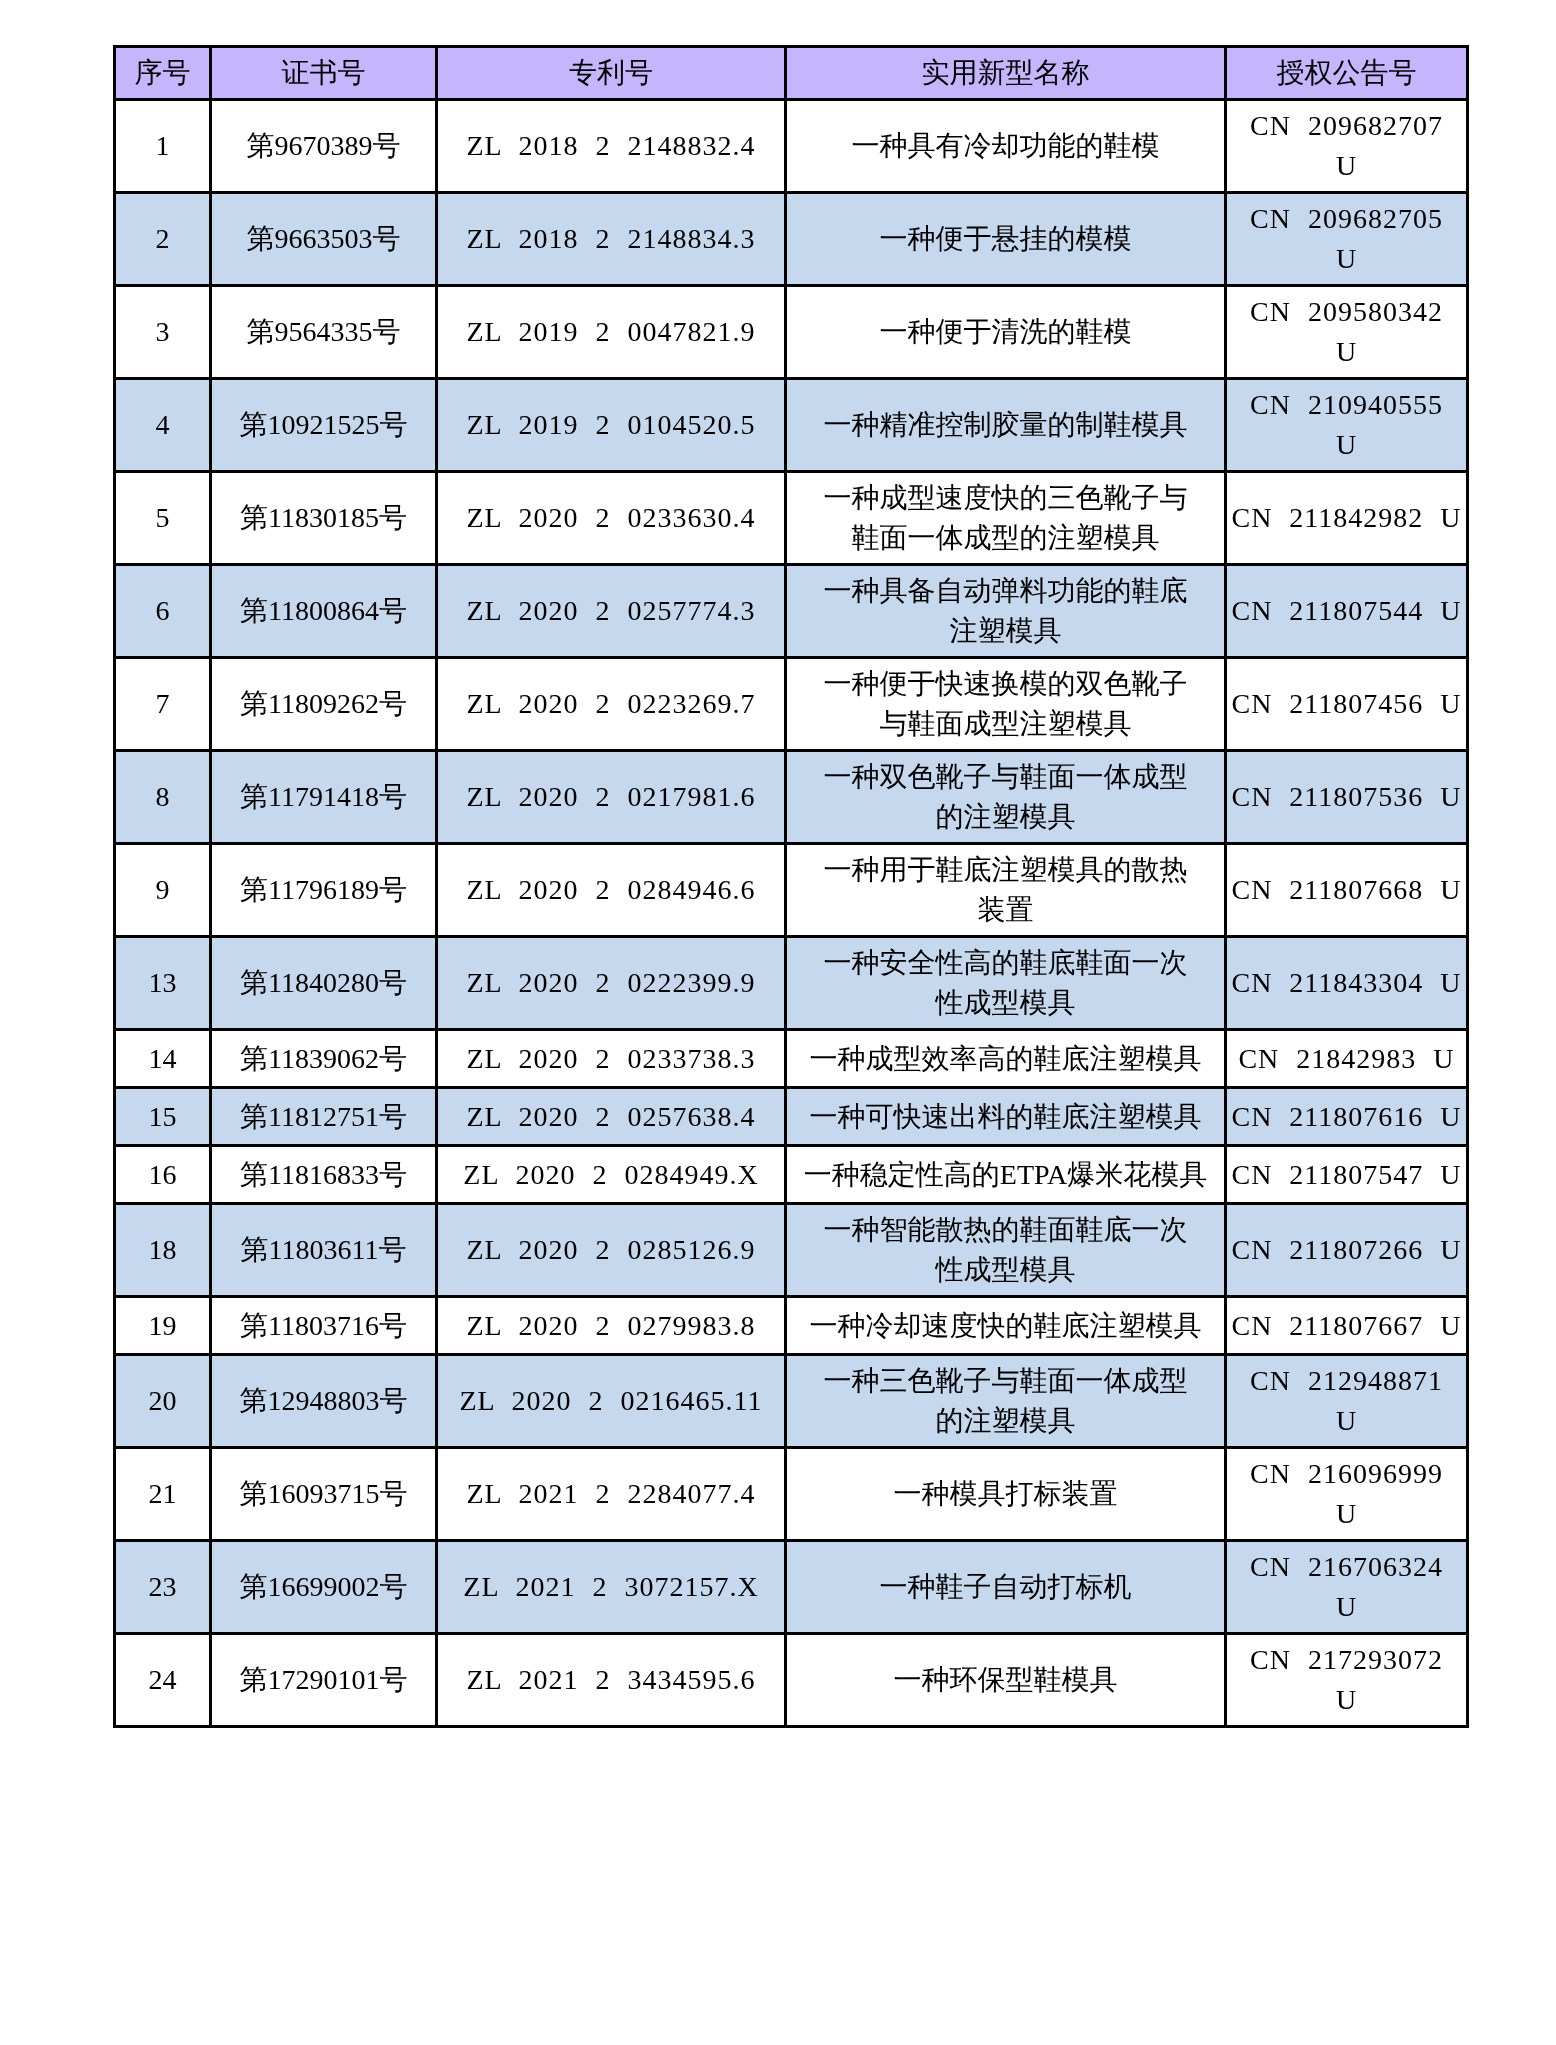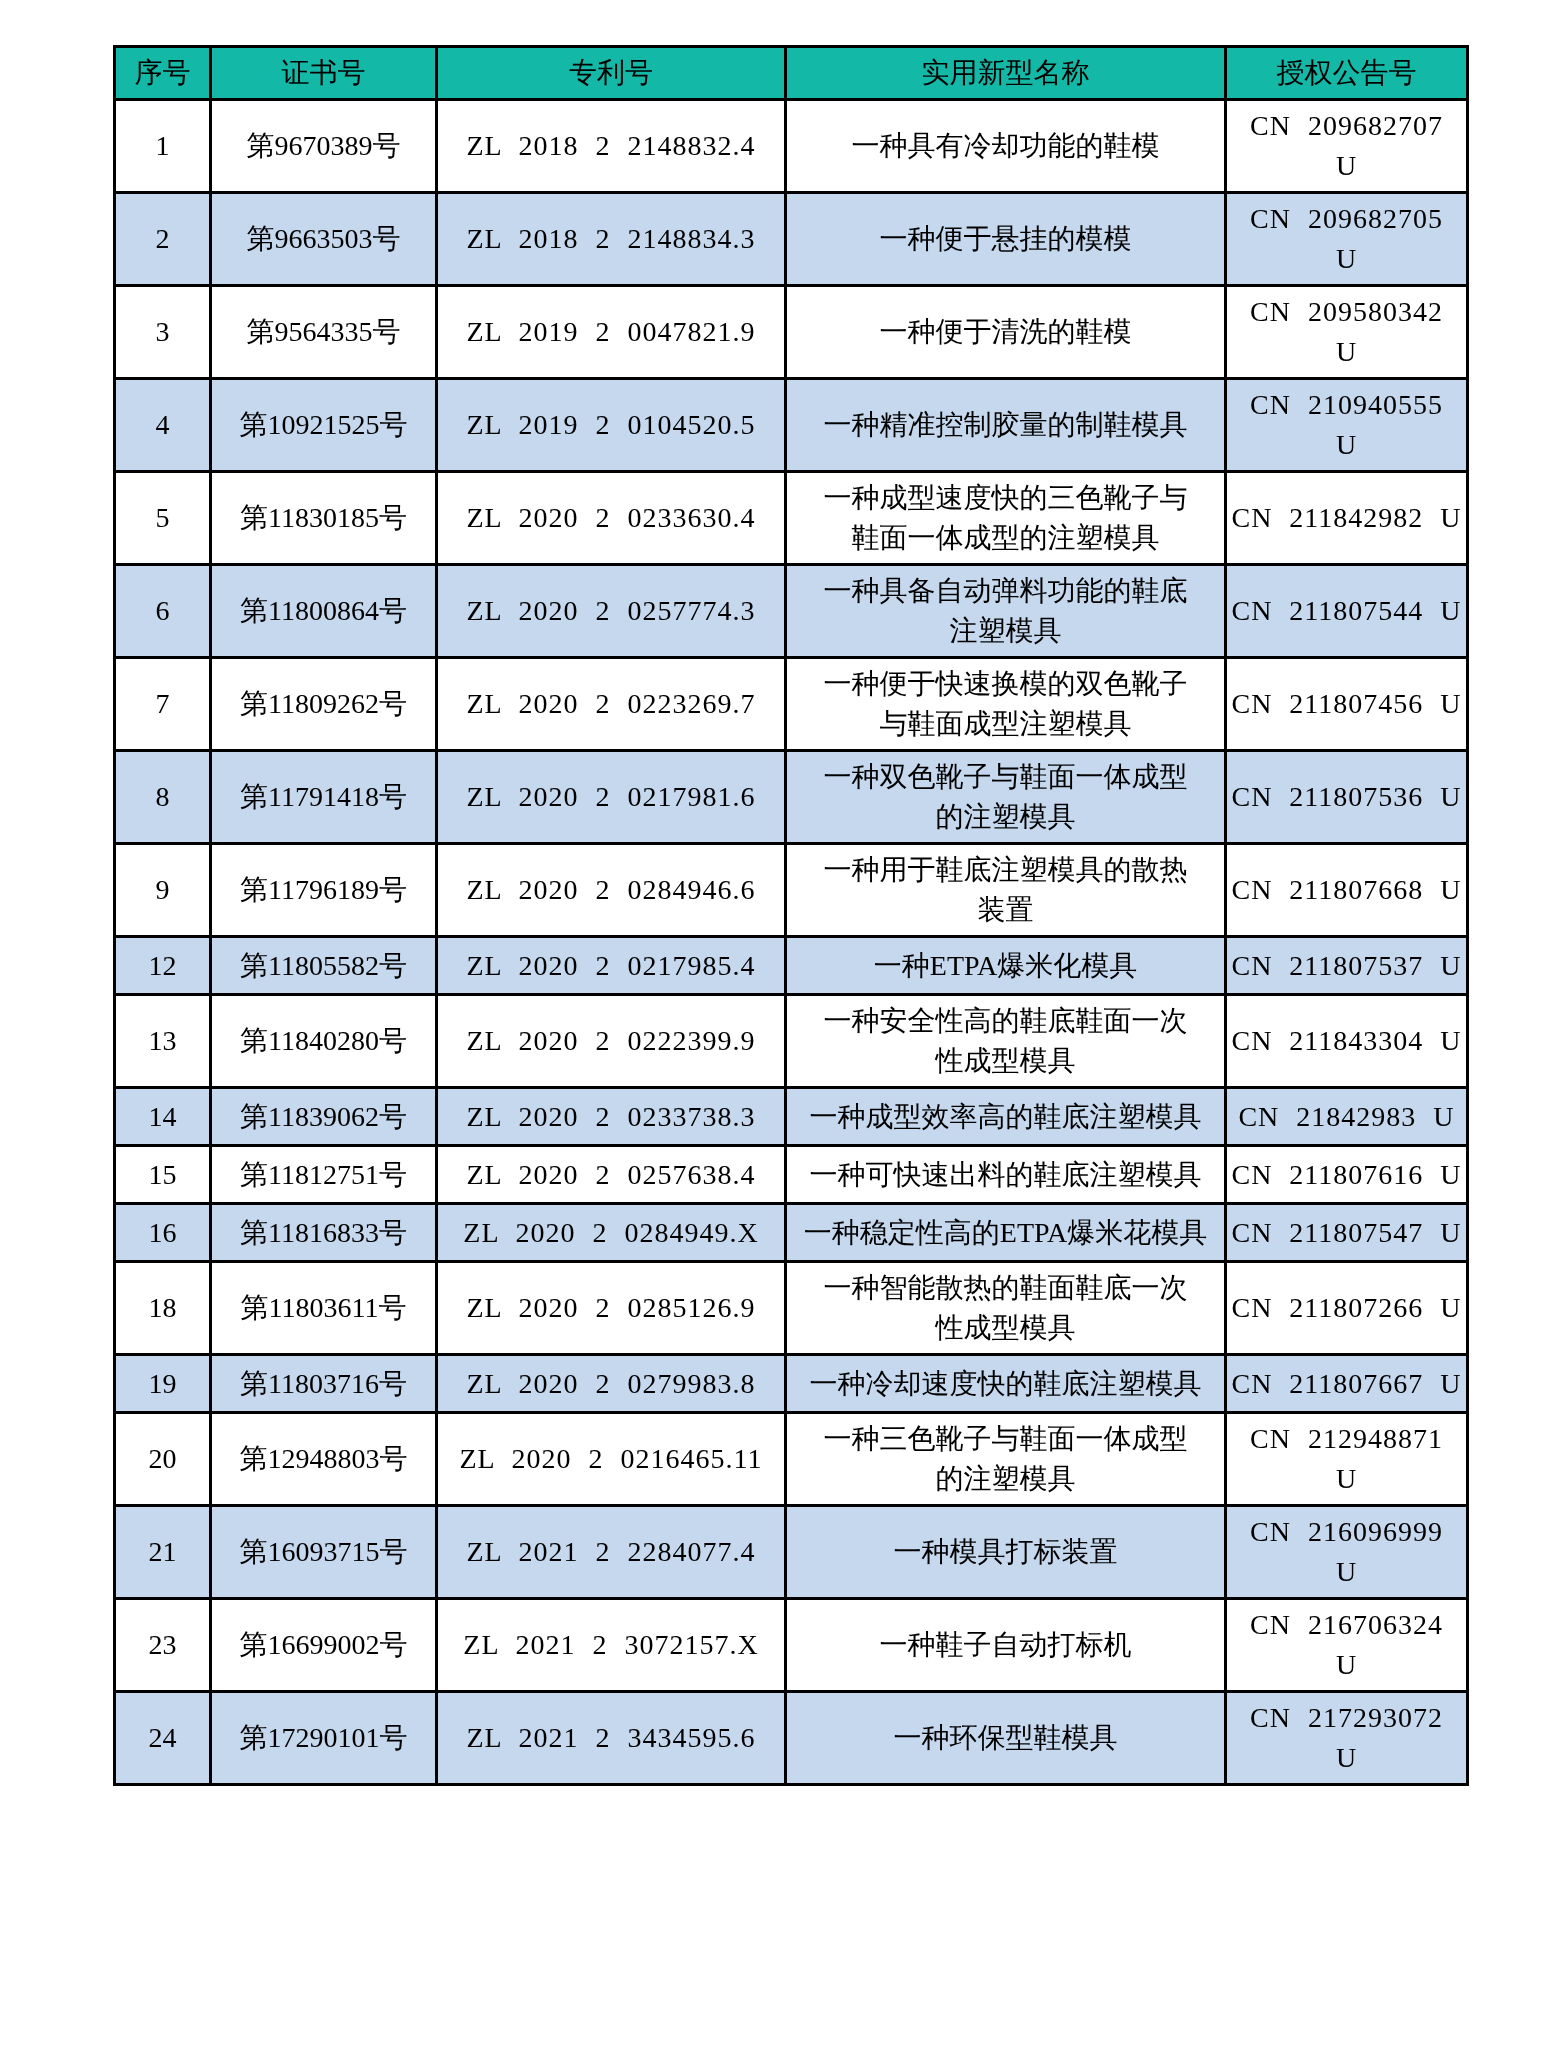--- a/index.html
+++ b/index.html
@@ -37,21 +37,21 @@
     text-align: center;
     vertical-align: middle;
     box-sizing: border-box;
     padding: 5px 4px;
     line-height: 40px;
     overflow: hidden;
   }
   .patent-table thead th {
     height: 46px;
     font-weight: normal;
-    background: #14b8a6;
+    background: #c4b5fd;
   }
   .patent-table tbody td {
     height: 58px;
     background: #ffffff;
   }
   
   .patent-table tbody tr:nth-child(even) td {
     background: #c5d8ee;
   }
   .col-serial  { width: 96px;  }
@@ -162,27 +162,20 @@
     <td class="cell-serial">9</td>
     <td class="cell-certificate">第11796189号</td>
     <td class="cell-patent">ZL 2020 2 0284946.6</td>
     <td class="cell-name">一种用于鞋底注塑模具的散热
 装置</td>
     <td class="cell-announcement">CN 211807668 U</td>
   </tr>
 
 
 
-  <tr>
-    <td class="cell-serial">12</td>
-    <td class="cell-certificate">第11805582号</td>
-    <td class="cell-patent">ZL 2020 2 0217985.4</td>
-    <td class="cell-name">一种ETPA爆米化模具</td>
-    <td class="cell-announcement">CN 211807537 U</td>
-  </tr>
 
   <tr>
     <td class="cell-serial">13</td>
     <td class="cell-certificate">第11840280号</td>
     <td class="cell-patent">ZL 2020 2 0222399.9</td>
     <td class="cell-name">一种安全性高的鞋底鞋面一次
 性成型模具</td>
     <td class="cell-announcement">CN 211843304 U</td>
   </tr>
 

